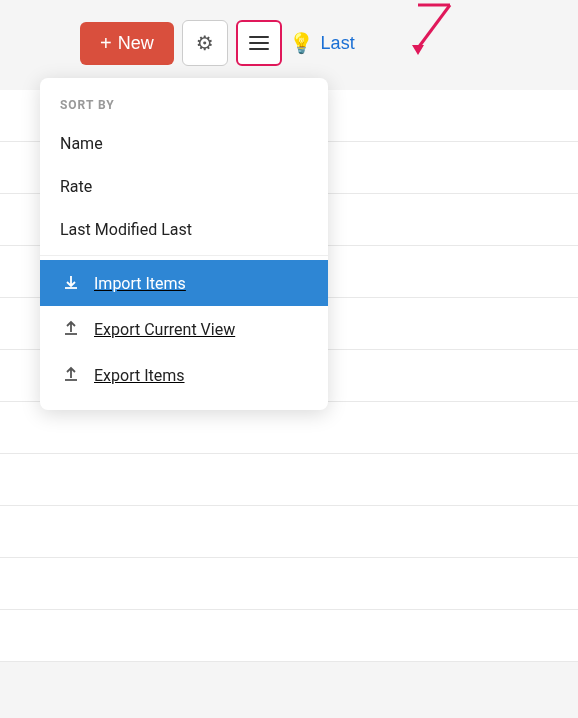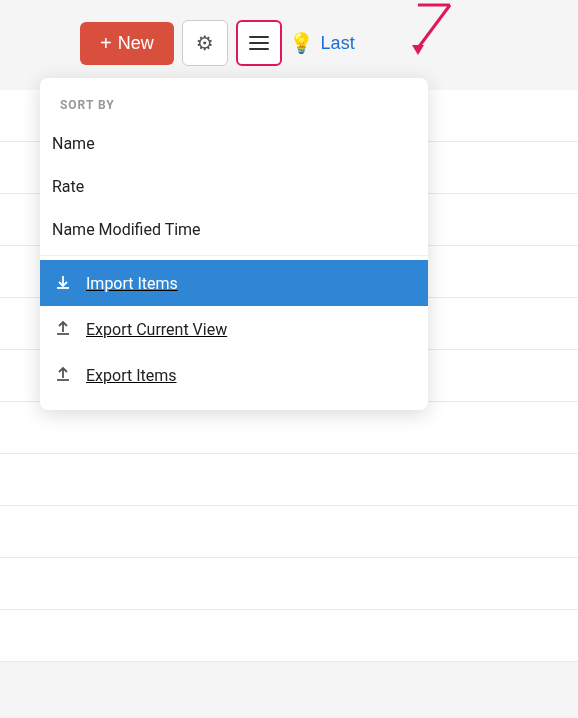--- a/index.html
+++ b/index.html
@@ -89,41 +89,41 @@
       width: 80px;
       height: 60px;
       z-index: 20;
     }
 
     
     .dropdown {
       position: absolute;
       top: 78px;
       left: 40px;
-      width: 388px;
+      width: 288px;
       background: white;
       border-radius: 8px;
       box-shadow: 0 4px 20px rgba(0,0,0,0.15);
       z-index: 100;
       padding: 12px 0;
     }
 
     .sort-by-label {
       padding: 8px 20px 10px;
       font-size: 12px;
       font-weight: 700;
       color: #999;
       letter-spacing: 0.08em;
       text-transform: uppercase;
     }
 
     .menu-item {
       display: flex;
       align-items: center;
-      padding: 12px 12px;
+      padding: 12px 20px;
       font-size: 16px;
       color: #222;
       cursor: pointer;
       gap: 12px;
     }
 
     .menu-item.highlighted {
       background: #2e86d4;
       color: white;
       border: none;
@@ -234,21 +234,21 @@
 <div class="dropdown">
   <div class="sort-by-label">SORT BY</div>
 
   <div class="menu-item">
     <span>Name</span>
   </div>
   <div class="menu-item">
     <span>Rate</span>
   </div>
   <div class="menu-item">
-    <span>Name Modified Time</span>
+    <span>Last Modified Last</span>
   </div>
 
   <div class="menu-divider-section">
 
     <div class="menu-item highlighted">
       <div class="menu-icon">
         <svg width="20" height="20" viewBox="0 0 20 20" fill="none" stroke="white" stroke-width="1.8">
           <path d="M10 3v10M6 9l4 4 4-4"></path>
           <path d="M4 15h12"></path>
         </svg>

